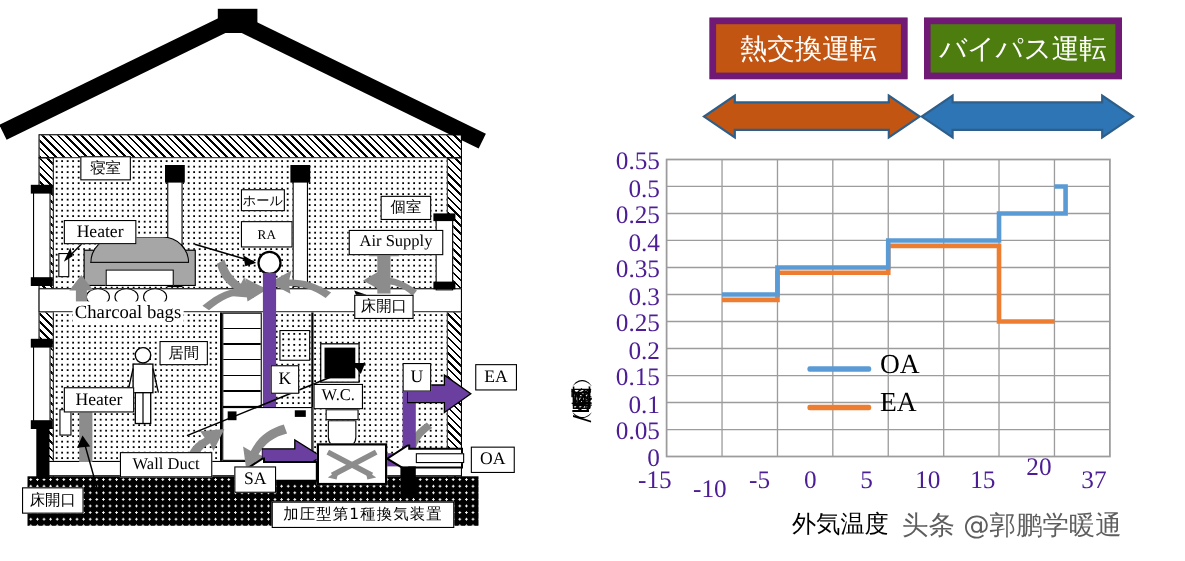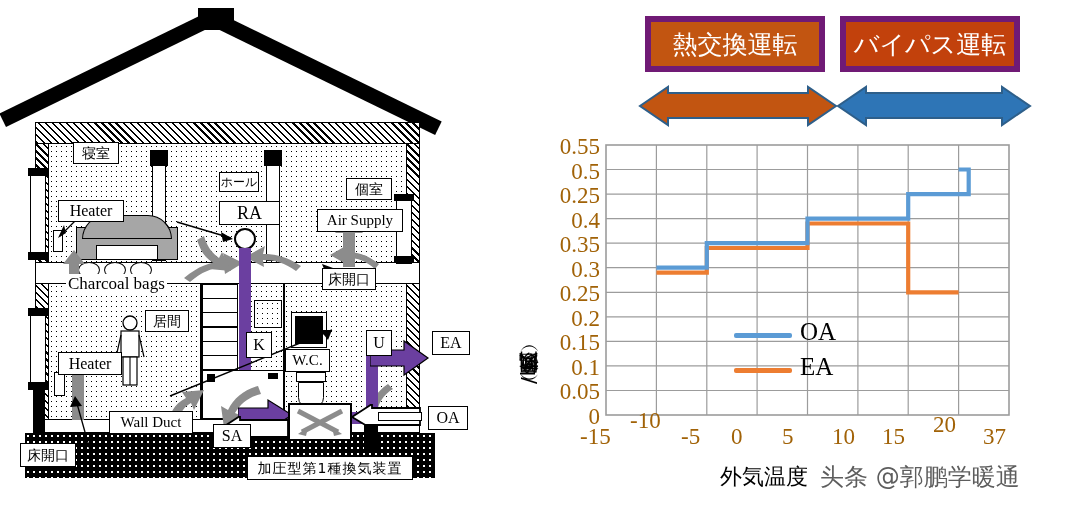--- a/index.html
+++ b/index.html
@@ -48,24 +48,24 @@
   .charcoal{position:absolute;border:1.3px solid #000;border-radius:50%;background:#fff;}
 
   
   #chart-panel{left:520px;top:0;width:557px;height:510px;}
   .modeBox{
     position:absolute;border:6px solid #701a75;box-sizing:border-box;
     color:#fff;font-family:"DejaVu Sans",sans-serif;font-size:25px;
     display:flex;align-items:center;justify-content:center;letter-spacing:0px;
   }
   #mode-heat-exchange{background:#C25511;}
-  #mode-bypass{background:#c2410c;}
+  #mode-bypass{background:#4d7c0f;}
 
   .axisTick{
-    position:absolute;font-family:"Liberation Serif",serif;font-size:23px;color:#a16207;
+    position:absolute;font-family:"Liberation Serif",serif;font-size:23px;color:#4c1d95;
     text-align:right;white-space:nowrap;
   }
   .xTick{text-align:left;}
   #y-axis-title{
     position:absolute;font-family:"DejaVu Sans",sans-serif;font-size:20px;color:#000;
     writing-mode:vertical-rl;transform:rotate(180deg);white-space:nowrap;letter-spacing:1px;
   }
   #x-axis-title{
     position:absolute;font-family:"DejaVu Sans",sans-serif;font-size:22px;color:#000;
     white-space:nowrap;
@@ -239,21 +239,21 @@
   <svg class="hollowArrow" style="left:218px;top:416px;width:72px;height:26px;" viewBox="0 0 72 26">
     <path d="M70 4 L22 4 L22 0 L2 13 L22 25 L22 21 L70 21 Z" fill="#fff" stroke="#000" stroke-width="1.8"></path>
   </svg>
 
   <div class="blackBar" style="left:364px;top:424px;width:14px;height:28px;"></div>
   <div style="position:absolute;left:378px;top:412px;width:44px;height:9px;background:#fff;border:1.3px solid #000;box-sizing:border-box;"></div>
 
   <div class="lbl jp" style="left:73px;top:142px;width:46px;height:22px;font-size:14px;">寝室</div>
   <div class="lbl" style="left:58px;top:200px;width:66px;height:22px;font-size:16px;">Heater</div>
   <div class="lbl jp" style="left:219px;top:172px;width:40px;height:20px;font-size:12px;">ホール</div>
-  <div class="lbl" style="left:219px;top:201px;width:61px;height:24px;font-size:18px;">RA</div>
+  <div class="lbl" style="left:219px;top:201px;width:47px;height:24px;font-size:12px;">RA</div>
   <div class="lbl jp" style="left:346px;top:178px;width:46px;height:22px;font-size:14px;">個室</div>
   <div class="lbl" style="left:317px;top:209px;width:86px;height:23px;font-size:15px;">Air Supply</div>
   <div style="position:absolute;left:66px;top:274px;font-size:17px;background:#fff;padding:0 2px;">Charcoal bags</div>
   <div class="lbl jp" style="left:322px;top:268px;width:54px;height:22px;font-size:14px;">床開口</div>
   <div class="lbl jp" style="left:145px;top:310px;width:44px;height:22px;font-size:14px;">居間</div>
   <div class="lbl" style="left:58px;top:352px;width:64px;height:23px;font-size:16px;">Heater</div>
   <div class="lbl" style="left:246px;top:332px;width:26px;height:26px;font-size:16px;">K</div>
   <div class="lbl" style="left:285px;top:349px;width:45px;height:23px;font-size:15px;">W.C.</div>
   <div class="lbl" style="left:366px;top:330px;width:26px;height:26px;font-size:16px;">U</div>
   <div class="lbl" style="left:109px;top:411px;width:84px;height:23px;font-size:15px;">Wall Duct</div>
@@ -321,21 +321,21 @@
   <div class="axisTick" style="left:14px;top:232px;width:66px;">0.35</div>
   <div class="axisTick" style="left:14px;top:257px;width:66px;">0.3</div>
   <div class="axisTick" style="left:14px;top:281px;width:66px;">0.25</div>
   <div class="axisTick" style="left:14px;top:306px;width:66px;">0.2</div>
   <div class="axisTick" style="left:14px;top:330px;width:66px;">0.15</div>
   <div class="axisTick" style="left:14px;top:355px;width:66px;">0.1</div>
   <div class="axisTick" style="left:14px;top:379px;width:66px;">0.05</div>
   <div class="axisTick" style="left:14px;top:404px;width:66px;">0</div>
 
   <div class="axisTick xTick" style="left:60px;top:424px;width:52px;">-15</div>
-  <div class="axisTick xTick" style="left:110px;top:408px;width:52px;">-10</div>
+  <div class="axisTick xTick" style="left:110px;top:432px;width:52px;">-10</div>
   <div class="axisTick xTick" style="left:161px;top:424px;width:52px;">-5</div>
   <div class="axisTick xTick" style="left:211px;top:424px;width:52px;">0</div>
   <div class="axisTick xTick" style="left:262px;top:424px;width:52px;">5</div>
   <div class="axisTick xTick" style="left:312px;top:424px;width:52px;">10</div>
   <div class="axisTick xTick" style="left:362px;top:424px;width:52px;">15</div>
   <div class="axisTick xTick" style="left:413px;top:412px;width:52px;">20</div>
   <div class="axisTick xTick" style="left:463px;top:424px;width:52px;">37</div>
 
   <div id="y-axis-title" style="left:-6px;top:190px;height:200px;">換気回数（回/h）</div>
   <div id="watermark" style="left:300px;top:461px;">头条 @郭鹏学暖通</div>

